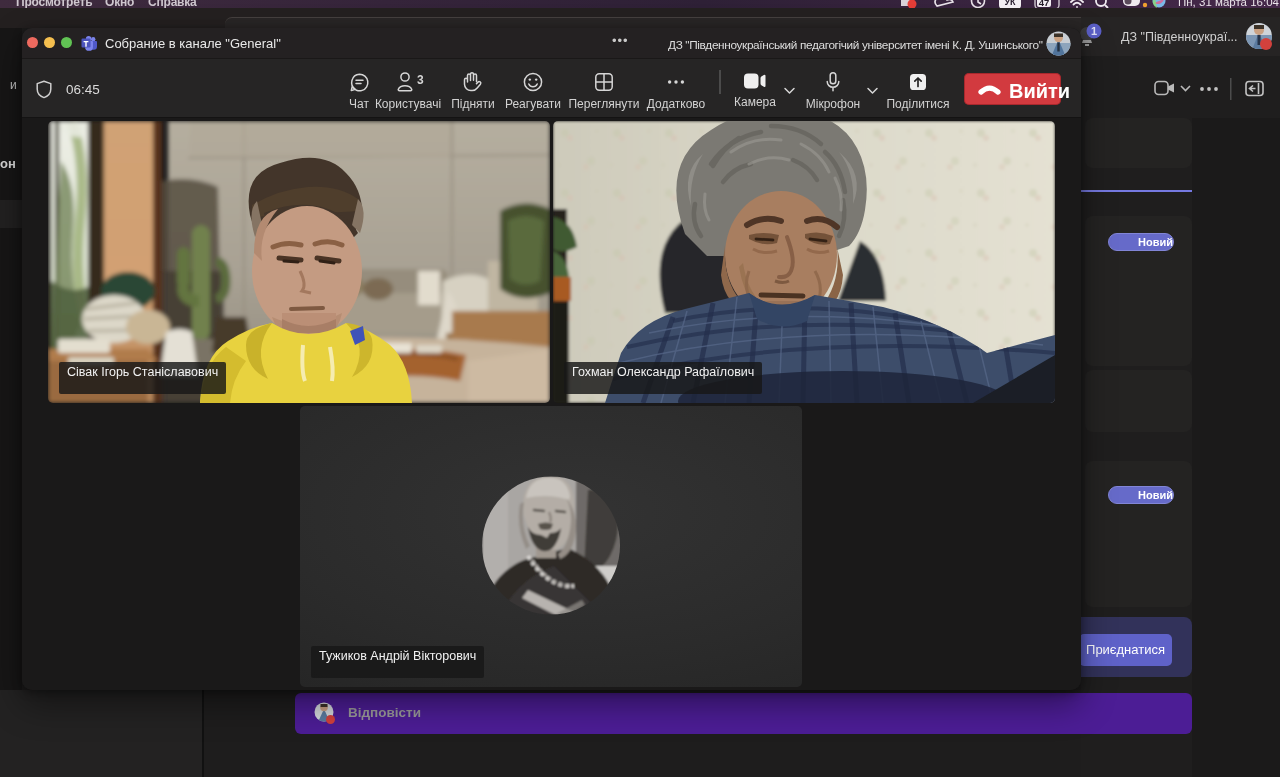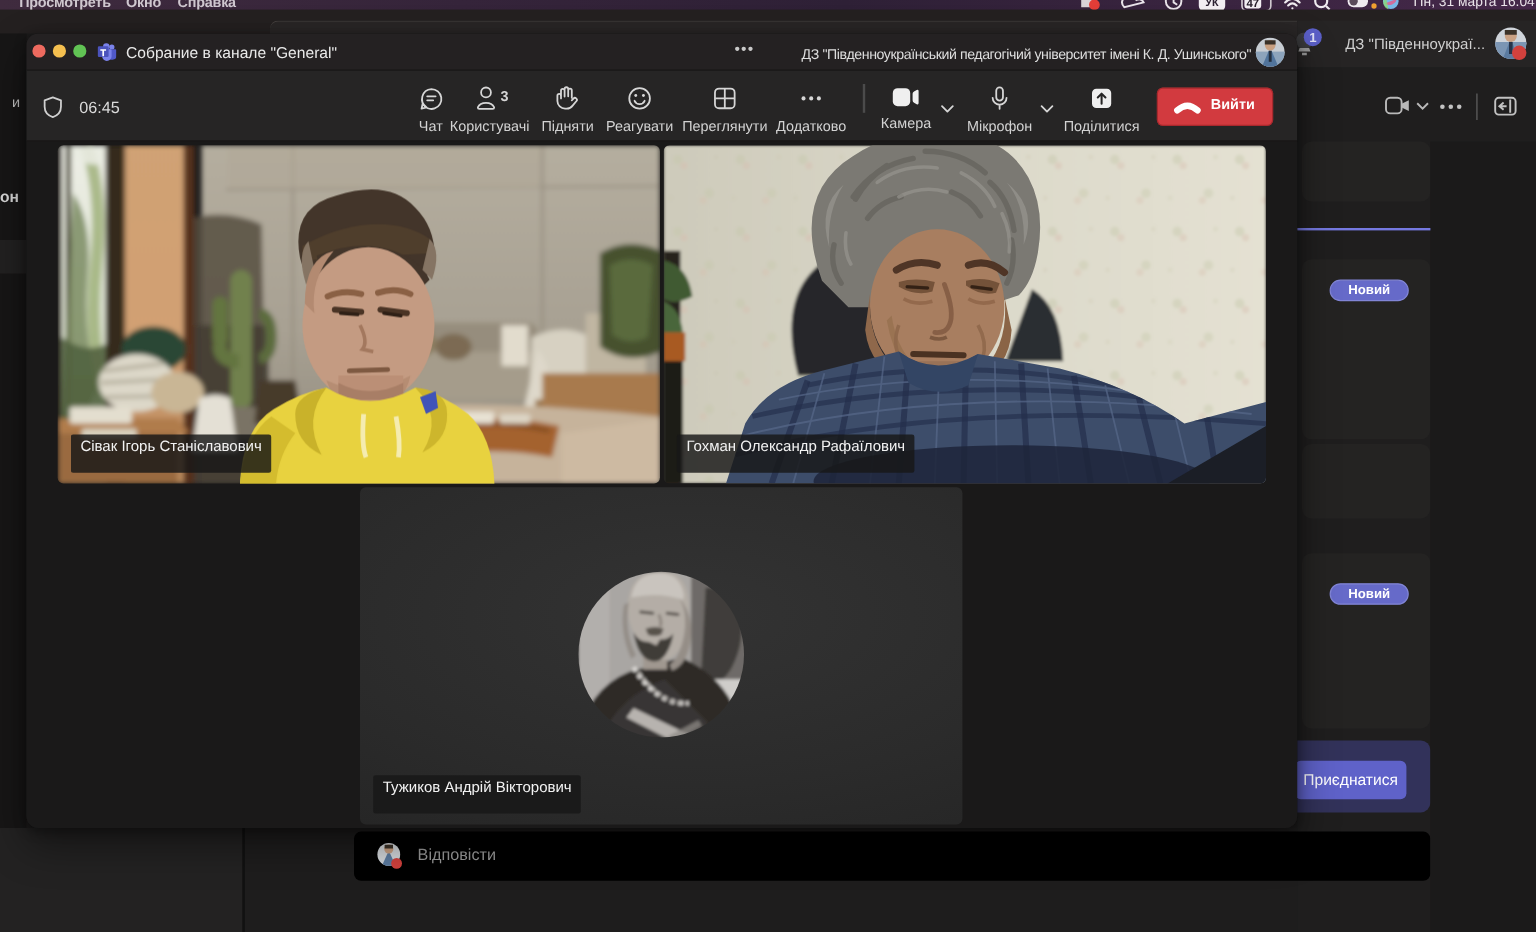--- a/index.html
+++ b/index.html
@@ -16,21 +16,21 @@
   #backwin-top { position:absolute; left:225px; top:17px; width:1055px; height:30px;
     background:#292626; border-radius:7px 7px 0 0; border-top:1px solid #45403f; }
   #backcol { position:absolute; left:1081px; top:17px; width:199px; height:760px; background:#1f1e1e; z-index:2; }
   #bottomleft { position:absolute; left:0; top:690px; width:1081px; height:87px; background:#1e1d1d; z-index:1; }
   #meetwin { z-index:3; }
 
   
   .card { position:absolute; left:4px; width:107px; background:#242322; border-radius:8px; }
   .pill { position:absolute; left:27px; width:66px; height:18px; background:#666ac9;
     border:1px solid #8185d6; border-radius:9px; color:#fff; font-size:11px; font-weight:700;
-    text-align:center; line-height:16px; }
+    text-align:right; line-height:16px; }
 
   
   #meetwin { position:absolute; left:22px; top:28px; width:1059px; height:662px;
     background:#1a1919; border-radius:10px; overflow:hidden;
     box-shadow:0 14px 34px rgba(0,0,0,.42), 0 2px 10px rgba(0,0,0,.38); }
   #titlebar { position:absolute; left:0; top:0; width:100%; height:30px; background:#242122; }
   #toolbar { position:absolute; left:0; top:30px; width:100%; height:60px; background:#262525;
     border-top:1px solid #1a1818; border-bottom:1px solid #141313;}
   #stage { position:absolute; left:0; top:90px; width:100%; height:572px; background:#1a1919; }
 
@@ -141,21 +141,21 @@
     <div class="card" style="top:199px;height:150px;"></div>
     <div class="pill" style="top:216px;">Новий</div>
     <div class="card" style="top:353px;height:62px;"></div>
     <div class="card" style="top:444px;height:146px;"></div>
     <div class="pill" style="top:469px;">Новий</div>
 
     <div style="position:absolute;left:0px;top:600px;width:111px;height:60px;background:#32325a;border-radius:0 8px 8px 0;">
       <div style="position:absolute;left:-2px;top:17px;width:93px;height:32px;background:#5f62c9;border-radius:5px;color:#fff;font-size:13px;font-weight:400;text-align:center;line-height:32px;">Приєднатися</div>
     </div>
 
-    <div style="position:absolute;left:-786px;top:676px;width:897px;height:41px;background:#000000;border-radius:6px;">
+    <div style="position:absolute;left:-786px;top:676px;width:897px;height:41px;background:#4c1d95;border-radius:6px;font-weight:bold;">
       <svg style="position:absolute;left:19px;top:9px;" width="24" height="24" viewBox="0 0 24 24">
         <defs>
             <clipPath id="rav">
               <circle cx="10" cy="10" r="9.5"></circle>
             </clipPath>
           </defs>
         <g clip-path="url(#rav)">
           <rect width="20" height="20" fill="#d4d8dc"></rect>
           <path d="M10 7 l6 13 h-12 z" fill="#5b7ba0"></path>
           <circle cx="10" cy="5.5" r="3.8" fill="#caa183"></circle>
@@ -298,21 +298,21 @@
           <rect x="3" y="3" width="16" height="16" rx="3.6" fill="#efefef"></rect>
           <path d="M11 15.5 V7.5 M7.8 10.2 L11 7 l3.2 3.2" fill="none" stroke="#262525" stroke-width="1.7" stroke-linecap="round" stroke-linejoin="round"></path>
         </svg>
         <div class="lbl">Поділитися</div>
       </div>
 
       <div style="position:absolute;left:942px;top:14px;width:97px;height:32px;background:#d23a3f;border-radius:5px;box-shadow:inset 0 0 0 1px rgba(120,20,24,.45);">
         <svg style="position:absolute;left:13px;top:9px;" width="25" height="14" viewBox="0 0 25 14">
           <path d="M4 10 Q12.5 2.2 21 10" fill="none" stroke="#fff" stroke-width="5.2" stroke-linecap="round"></path>
         </svg>
-        <span style="position:absolute;left:45px;top:7px;color:#fff;font-size:12px;font-weight:700;">Вийти</span>
+        <span style="position:absolute;left:45px;top:7px;color:#fff;font-size:20px;font-weight:700;">Вийти</span>
       </div>
     </div>
     <div id="stage"></div>
     <div class="tile" id="tile1">
       <svg width="502" height="282" viewBox="0 0 502 282">
         <defs>
           <linearGradient id="conc" x1="0" y1="0" x2="0" y2="1">
             <stop offset="0" stop-color="#b5ae9f"></stop>
               <stop offset="0.55" stop-color="#a8a193"></stop>
               <stop offset="1" stop-color="#8f887b"></stop>

